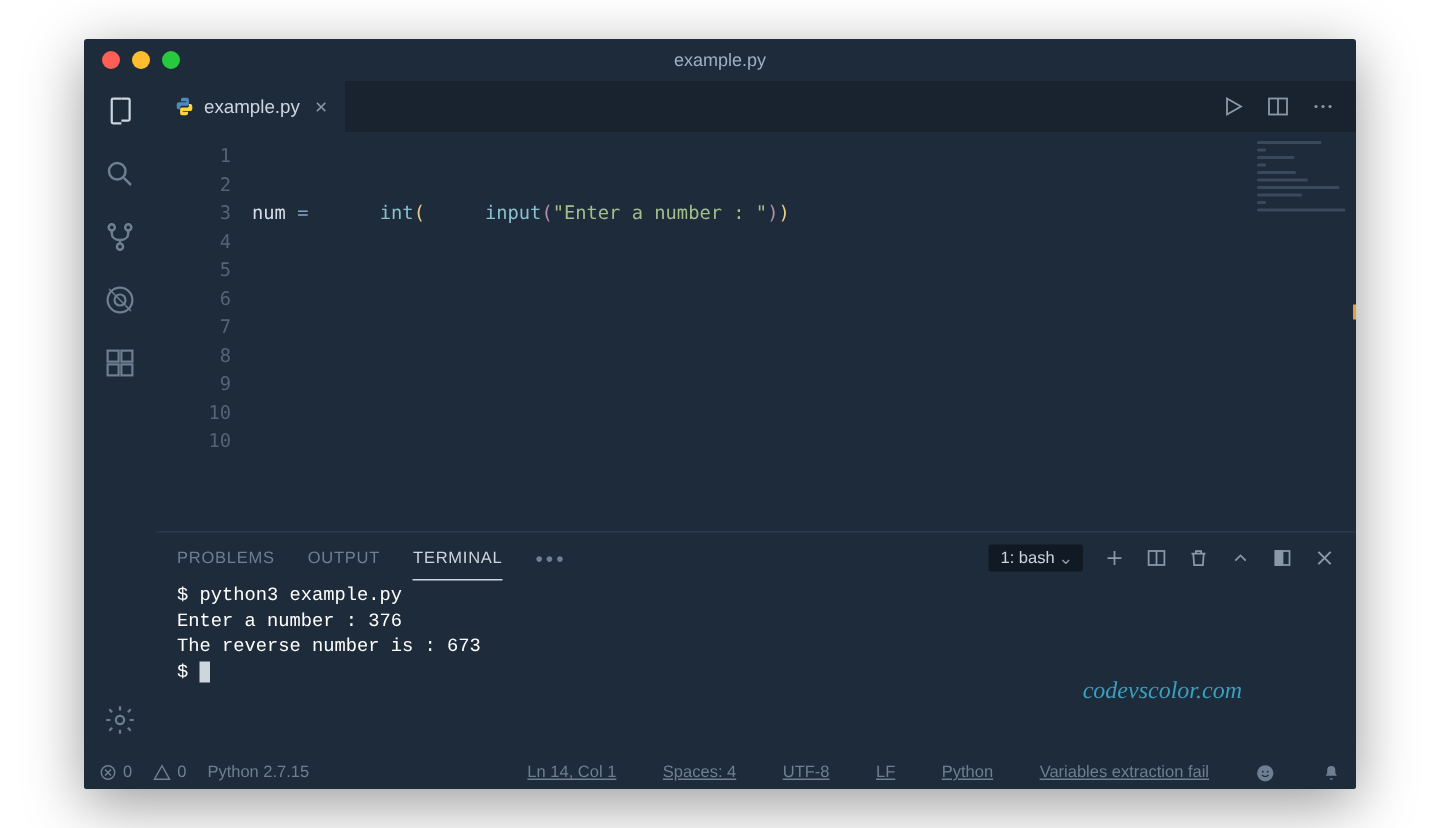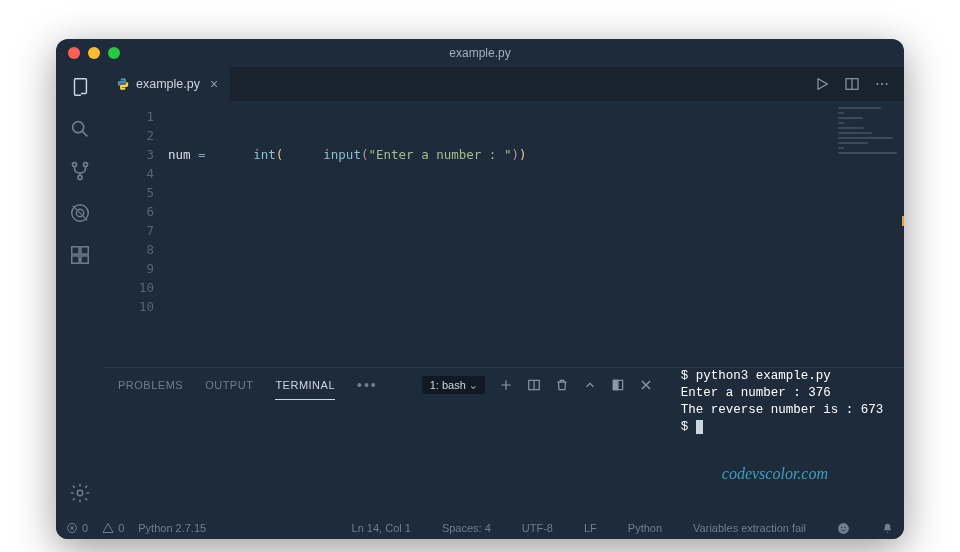--- a/index.html
+++ b/index.html
@@ -1,17 +1,17 @@
 <!DOCTYPE html>
 <html><head>
 <meta charset="utf-8">
 <style>
 * { margin:0; padding:0; box-sizing:border-box; }
 body { background:#fff; font-family:'Segoe UI',Tahoma,Geneva,sans-serif; width:960px; height:552px; position:relative; }
-.window { position:absolute; left:56px; top:39px; width:848px; height:500px; background:#1e2b3a; border-radius:12px; overflow:hidden; box-shadow:0 10px 40px rgba(0,0,0,.4); }
+.window { position:absolute; left:56px; top:26px; width:848px; height:500px; background:#1e2b3a; border-radius:2px; overflow:hidden; box-shadow:0 10px 40px rgba(0,0,0,.4); }
 .titlebar { height:28px; display:flex; align-items:center; padding:0 12px; position:relative; }
 .traffic { display:flex; gap:8px; }
 .dot { width:12px; height:12px; border-radius:50%; }
 .dot.red { background:#ff5f56; }
 .dot.yellow { background:#ffbd2e; }
 .dot.green { background:#27c93f; }
 .title { position:absolute; left:50%; transform:translateX(-50%); color:#9fb0c0; font-size:12px; }
 .body { display:flex; height:calc(100% - 28px - 22px); }
 .sidebar { width:48px; background:#1e2b3a; display:flex; flex-direction:column; align-items:center; padding-top:8px; gap:18px; }
 .sidebar .sicon { width:24px; height:24px; color:#6e7f91; display:flex; align-items:center; justify-content:center; cursor:pointer; }
@@ -31,36 +31,36 @@
 .tok-var { color:#d8dee9; }
 .tok-op { color:#81a1c1; }
 .tok-fn { color:#88c0d0;margin-left:40px; }
 .tok-str { color:#a3be8c; }
 .tok-num { color:#b48ead; }
 .tok-brace { color:#ebcb8b; }
 .tok-paren2 { color:#b48ead; }
 .minimap { position:absolute; right:4px; top:6px; width:62px; height:70px; }
 .minimap .mline { height:2px; margin-bottom:3px; background:#3b4a5a; border-radius:1px; }
 .orange-tick { position:absolute; right:0; top:115px; width:2px; height:10px; background:#e5a03a; }
-.panel { height:150px; border-top:1px solid #2a3a4a; display:flex; flex-direction:row;justify-content:flex-end; }
+.panel { height:150px; border-top:1px solid #2a3a4a; display:flex; flex-direction:column;justify-content:flex-end; }
 .panel-tabs { height:34px; display:flex; align-items:center; padding:0 14px; gap:22px; font-size:11px; letter-spacing:.5px; color:#6e7f91; }
 .panel-tabs .ptab { cursor:pointer; padding:8px 0; }
 .panel-tabs .ptab.active { color:#cdd6df; border-bottom:1px solid #cdd6df; }
 .panel-tabs .pdots { cursor:pointer; font-size:14px; letter-spacing:2px; }
 .panel-right { margin-left:auto; display:flex; align-items:center; gap:14px; color:#8a99a8; }
 .term-select { background:#111a24; color:#cdd6df; border:none; font-size:11px; padding:3px 18px 3px 8px; border-radius:2px; appearance:none; position:relative;margin-left:22px; }
 .select-wrap { position:relative; display:flex; align-items:center; }
 .select-wrap::after { content:"⌄"; position:absolute; right:6px; color:#8a99a8; font-size:12px; pointer-events:none; }
 .picon { cursor:pointer; display:flex; }
 .terminal { flex:1; padding:0 14px; font-family:Liberation Mono, monospace; font-size:12.5px; line-height:17px; color:#ffffff; }
 .terminal .tline { white-space:pre; }
 .cursor-block { display:inline-block; width:7px; height:14px; background:#cdd6df; vertical-align:text-bottom; }
 .statusbar { height:22px; background:#1e2b3a; display:flex; align-items:center; padding:0 10px; font-size:11px; color:#6e7f91; gap:14px; }
 .statusbar .sgroup { display:flex; align-items:center; gap:4px; cursor:pointer; }
-.statusbar .sright { margin-left:auto; display:flex; align-items:center; gap:31px; }
+.statusbar .sright { margin-left:auto; display:flex; align-items:center; gap:31px;text-decoration:underline; }
 .watermark { position:absolute; right:76px; bottom:56px; color:#3b9fbf; font-family:'Comic Sans MS',cursive; font-size:16px; font-style:italic; }
 svg { display:block; }
 </style>
 </head>
 <body>
 
 <div class="window">
 
   <div class="titlebar">
     <div class="traffic">

